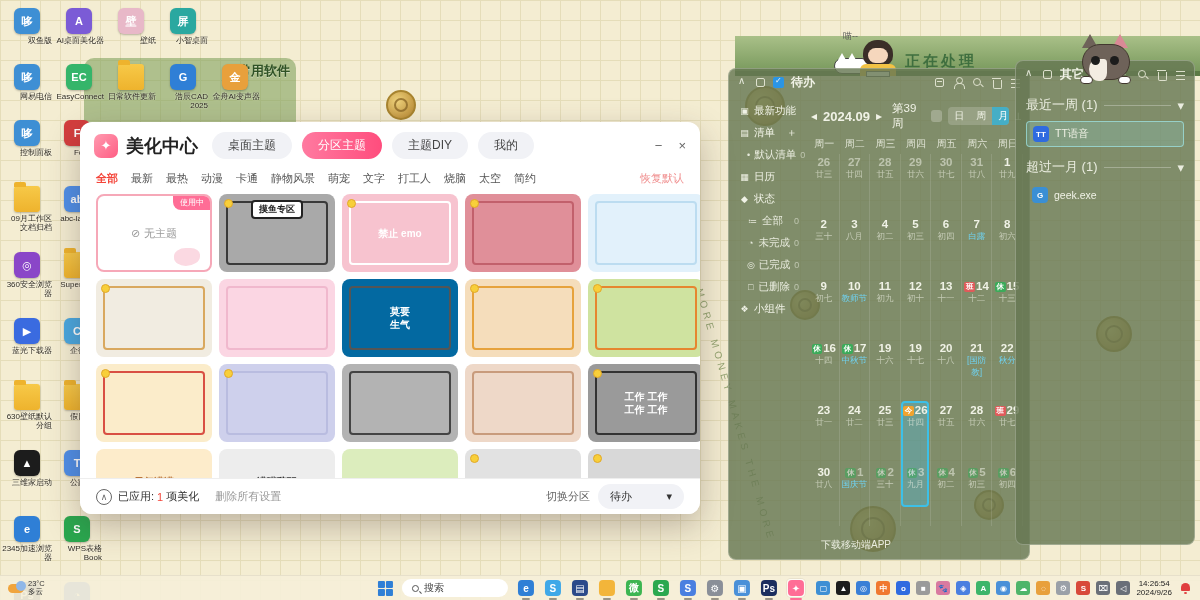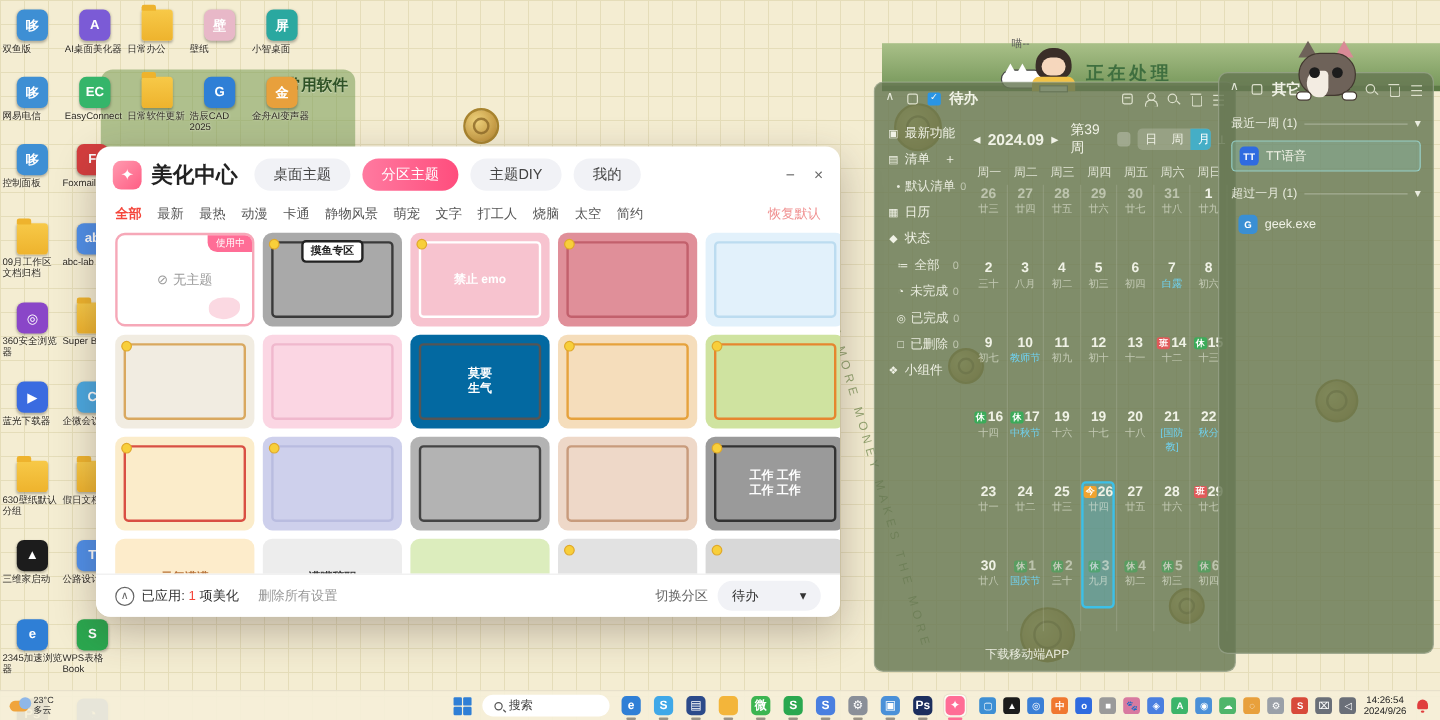--- a/index.html
+++ b/index.html
@@ -52,21 +52,21 @@
   .cat-gray .pawL{left:2px;} .cat-gray .pawR{left:40px;}
   
   .di-row { position:absolute; display:flex; gap:2px; z-index:2;}
   .di-grid { position:absolute; left:2px; top:118px; display:grid; grid-template-columns:50px 50px; z-index:2;}
   .dicon { width:50px; display:flex; flex-direction:column; align-items:center; padding-top:2px; height:66px; cursor:pointer;}
   .dicon .img { width:26px; height:26px; border-radius:6px; display:flex; align-items:center; justify-content:center;
     color:#fff; font-weight:bold; font-size:11px; position:relative; box-shadow:0 1px 2px rgba(0,0,0,.25);}
   .dicon .img.folder { background:linear-gradient(#f7c948,#eeb32d); border-radius:3px; }
   .dicon .img.folder::before { content:""; position:absolute; top:-4px; left:0; width:12px; height:5px;
     background:#eeb32d; border-radius:2px 2px 0 0;}
-  .dicon .lbl { margin-top:2px; font-size:8px; line-height:9px; color:#2e2a20; text-align:left;
+  .dicon .lbl { margin-top:2px; font-size:8px; line-height:9px; color:#2e2a20; text-align:right;
     text-shadow:0 0 2px rgba(255,255,255,.9); max-height:19px; overflow:hidden; width:50px;}
   
   .bwin { position:absolute; left:80px; top:122px; width:620px; height:392px; background:#fff;
     border-radius:12px; box-shadow:0 12px 34px rgba(60,40,40,.3); z-index:3; overflow:hidden;}
   .bw-head { display:flex; align-items:center; padding:10px 14px 6px 14px; }
   .bw-appicon { width:24px; height:24px; border-radius:7px; background:linear-gradient(135deg,#ff9bb0,#ff5d84);
     color:#fff; display:flex; align-items:center; justify-content:center; font-size:13px; }
   .bw-title { font-size:18px; font-weight:bold; color:#222; margin:0 14px 0 8px; }
   .bw-tabs { display:flex; gap:10px; }
   .bw-tab { padding:5px 16px; border-radius:15px; background:#f1f2f6; font-size:12px; color:#444; cursor:pointer;}
@@ -150,21 +150,21 @@
   .dcell.dim .num { opacity:.55; }
   .badge { display:inline-block; font-size:7.5px; border-radius:2px; padding:0 1.5px; margin-right:1px;
     vertical-align:1px; color:#fff; }
   .badge.xiu { background:#3cab5a; } .badge.ban { background:#e05a5a; } .badge.jin { background:#f0a32f; }
   .dcell.today::before { content:""; position:absolute; left:0; right:1px; top:-1px; height:102px;
     border:2px solid #3cc0e8; background:rgba(70,190,230,.33); border-radius:4px; }
   .dcell.today .num,.dcell.today .lun { position:relative; }
   .todo-dl { position:absolute; left:14px; bottom:8px; font-size:10px; opacity:.95; cursor:pointer;}
   
   #other { left:1015px; top:60px; width:180px; height:485px; z-index:5;}
-  .op-sec { display:flex; align-items:center; font-size:10px; padding:8px 10px 4px 10px; opacity:.95; cursor:pointer;}
+  .op-sec { display:flex; align-items:center; font-size:13px; padding:8px 10px 4px 10px; opacity:.95; cursor:pointer;}
   .op-sec .line { flex:1; border-top:1px solid rgba(255,255,255,.3); margin:0 6px;}
   .op-item { display:flex; align-items:center; gap:6px; margin:3px 10px; padding:4px 6px; font-size:10.5px;
     border-radius:4px; cursor:pointer;}
   .op-item.sel { background:rgba(140,220,220,.22); border:1px solid rgba(160,230,230,.7); }
   .op-ic { width:16px; height:16px; border-radius:4px; display:flex; align-items:center; justify-content:center;
     font-size:8px; font-weight:bold; color:#fff; }
   
   .taskbar { position:absolute; left:0; right:0; bottom:0; height:25px; background:rgba(245,239,216,.93);
     border-top:1px solid rgba(0,0,0,.06); z-index:10; display:flex; align-items:center; }
   .tb-weather { display:flex; align-items:center; gap:4px; padding-left:8px; width:150px; cursor:pointer;}
@@ -221,24 +221,20 @@
 <div class="di-row" style="left:2px;top:6px;" id="dirow1">
     <div class="dicon">
       <div class="img" style="background: rgb(62, 143, 212);">哆</div>
       <div class="lbl">双鱼版</div>
     </div>
     <div class="dicon">
       <div class="img" style="background: rgb(123, 91, 214);">A</div>
       <div class="lbl">AI桌面美化器</div>
     </div>
     <div class="dicon">
-      <div class="img folder"></div>
-      <div class="lbl">日常办公</div>
-    </div>
-    <div class="dicon">
       <div class="img" style="background: rgb(232, 184, 200);">壁</div>
       <div class="lbl">壁纸</div>
     </div>
     <div class="dicon">
       <div class="img" style="background: rgb(42, 168, 160);">屏</div>
       <div class="lbl">小智桌面</div>
     </div>
   </div>
 <div class="di-row" style="left:2px;top:62px;" id="dirow2">
     <div class="dicon">

